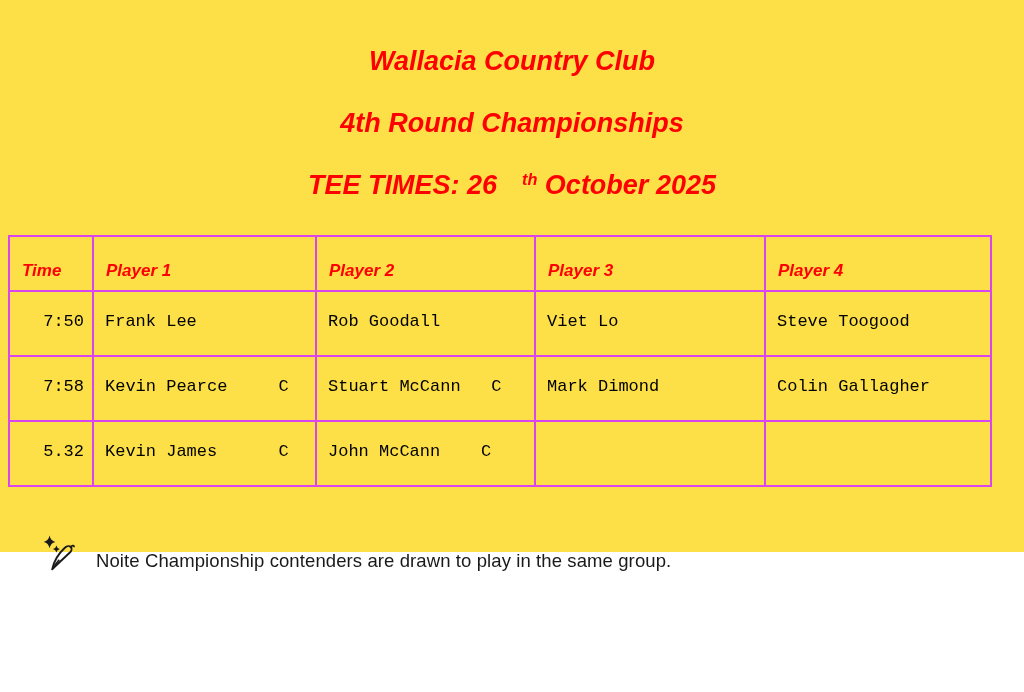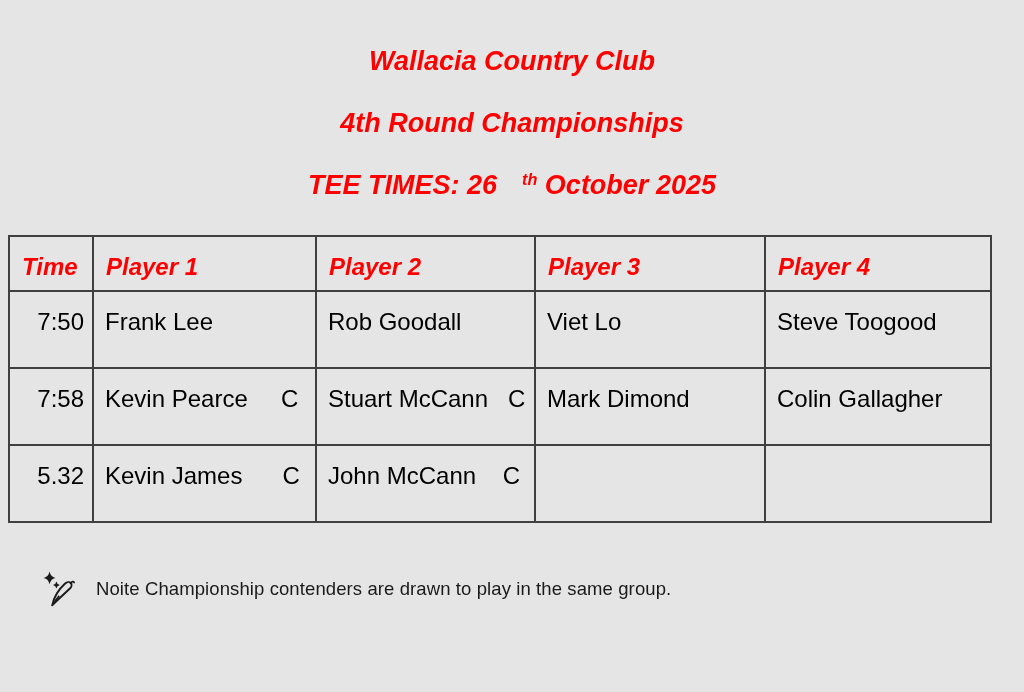--- a/index.html
+++ b/index.html
@@ -8,22 +8,22 @@
     background: #ffffff;
     width: 1024px;
     height: 692px;
     overflow: hidden;
     font-family: "Liberation Sans", sans-serif;
     color: #000000;
   }
   .page {
     position: relative;
     width: 1024px;
-    height: 692px;
-    background: #e5e5e5;
+    height: 552px;
+    background: #fde047;
   }
   .titles {
     text-align: center;
     padding-top: 46px;
   }
   .doc-title {
     color: #ff0000;
     font-weight: bold;
     font-style: italic;
     font-size: 27px;
@@ -37,52 +37,53 @@
     margin-left: 25px;
   }
   table.tee-table {
     border-collapse: collapse;
     table-layout: fixed;
     margin-left: 8px;
     width: 982px;
     margin-top: 3px;
   }
   .tee-table th, .tee-table td {
-    border: 2px solid #404040;
-    font-size: 24px;
+    border: 2px solid #d946ef;
+    font-size: 17px;
     overflow: hidden;
   }
   .tee-table th {
     color: #ff0000;
     font-style: italic;
     font-weight: bold;
     text-align: left;
     vertical-align: bottom;
     padding: 0 8px 9px 12px;
     height: 44px;
   }
   .tee-table td {
     height: 59px;
     vertical-align: middle;
-    padding: 0 8px 16px 11px;
+    padding: 0 8px 4px 11px;
     white-space: pre;
     font-weight: normal;
+    font-family: Liberation Mono, monospace;
   }
   .tee-table td.time-cell {
     text-align: right;
     padding-right: 8px;
   }
   .col-time   { width: 84px; }
   .col-p1     { width: 223px; }
   .col-p2     { width: 219px; }
   .col-p3     { width: 230px; }
   .col-p4     { width: 226px; }
   .note {
     display: flex;
-    align-items: center;
+    align-items: flex-end;
     margin: 47px 0 0 40px;
   }
   .note .icon {
     width: 36px;
     height: 38px;
     flex: 0 0 auto;
     margin-right: 20px;
   }
   .note .note-text {
     font-size: 18.5px;

